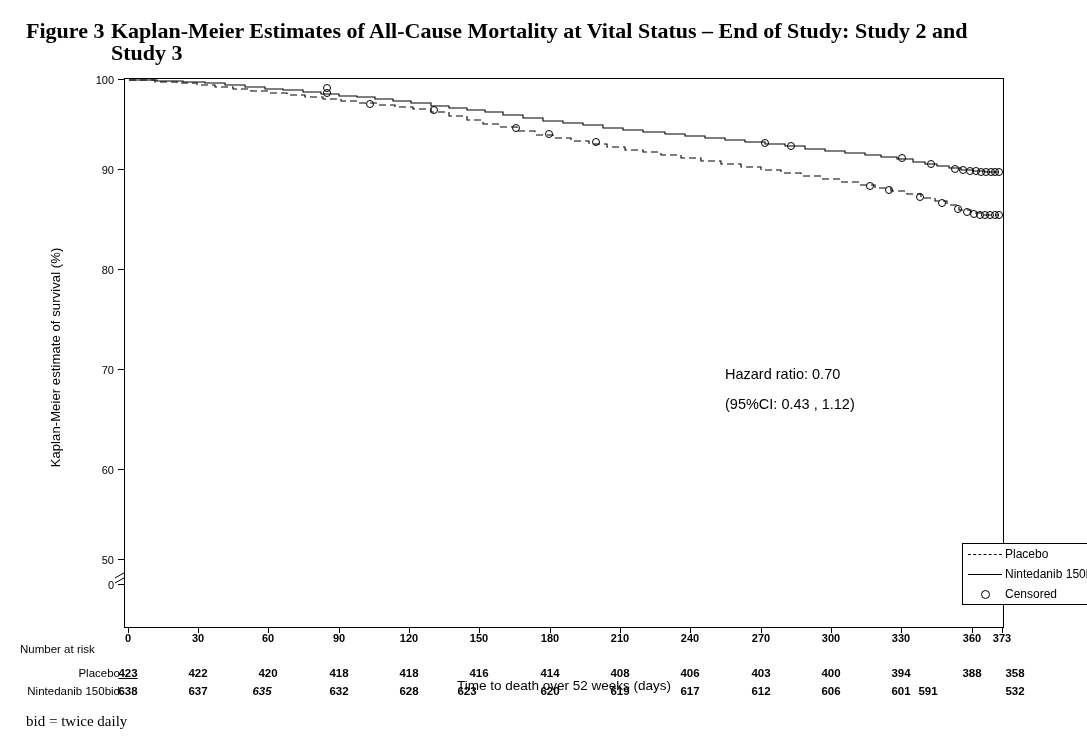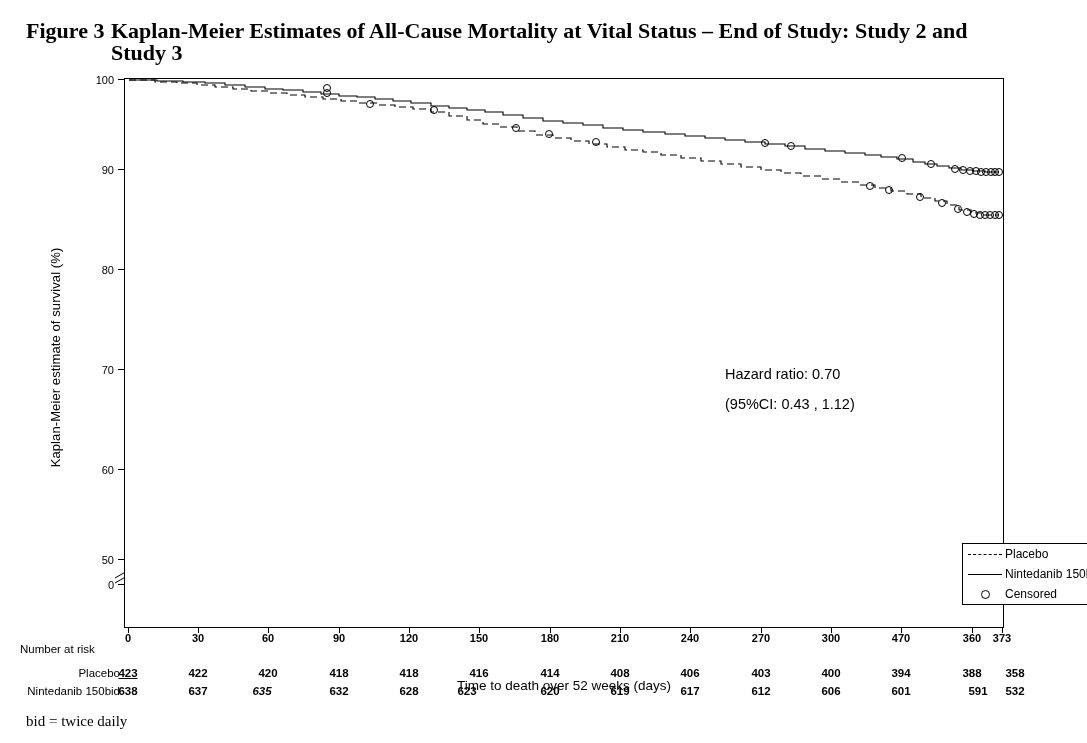--- a/index.html
+++ b/index.html
@@ -331,21 +331,21 @@
   <div class="x-tick-label" style="left:520px;">180</div>
   <div class="x-tick-mark" style="left:620px;"></div>
   <div class="x-tick-label" style="left:590px;">210</div>
   <div class="x-tick-mark" style="left:690px;"></div>
   <div class="x-tick-label" style="left:660px;">240</div>
   <div class="x-tick-mark" style="left:761px;"></div>
   <div class="x-tick-label" style="left:731px;">270</div>
   <div class="x-tick-mark" style="left:831px;"></div>
   <div class="x-tick-label" style="left:801px;">300</div>
   <div class="x-tick-mark" style="left:901px;"></div>
-  <div class="x-tick-label" style="left:871px;">470</div>
+  <div class="x-tick-label" style="left:871px;">330</div>
   <div class="x-tick-mark" style="left:972px;"></div>
   <div class="x-tick-label" style="left:942px;">360</div>
   <div class="x-tick-mark" style="left:1002px;"></div>
   <div class="x-tick-label" style="left:972px;">373</div>
 
   <div id="x-axis-title">Time to death over 52 weeks (days)</div>
 </div>
 
 <div id="risk-title">Number at risk</div>
 
@@ -374,17 +374,17 @@
   <span class="cell" style="left:232px;font-style:italic;">635</span>
   <span class="cell" style="left:309px;">632</span>
   <span class="cell" style="left:379px;">628</span>
   <span class="cell" style="left:437px;">623</span>
   <span class="cell" style="left:520px;">620</span>
   <span class="cell" style="left:590px;">619</span>
   <span class="cell" style="left:660px;">617</span>
   <span class="cell" style="left:731px;">612</span>
   <span class="cell" style="left:801px;">606</span>
   <span class="cell" style="left:871px;">601</span>
-  <span class="cell" style="left:948px;">591</span>
+  <span class="cell" style="left:898px;">591</span>
   <span class="cell" style="left:985px;">532</span>
 </div>
 
 <div id="footnote">bid = twice daily</div>
 
 </body></html>

